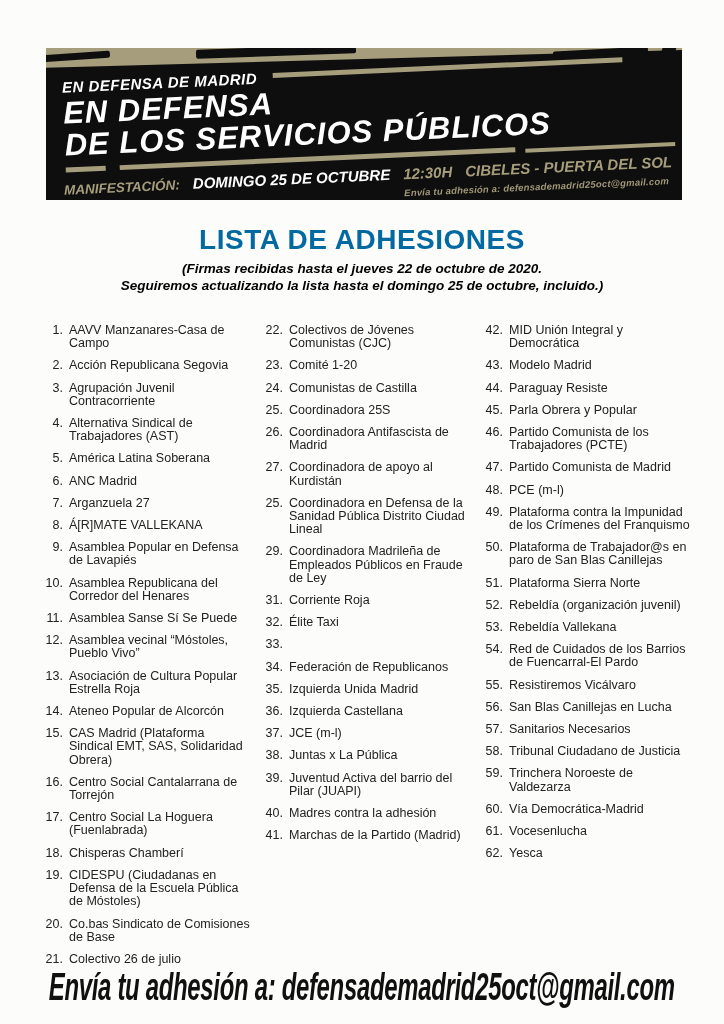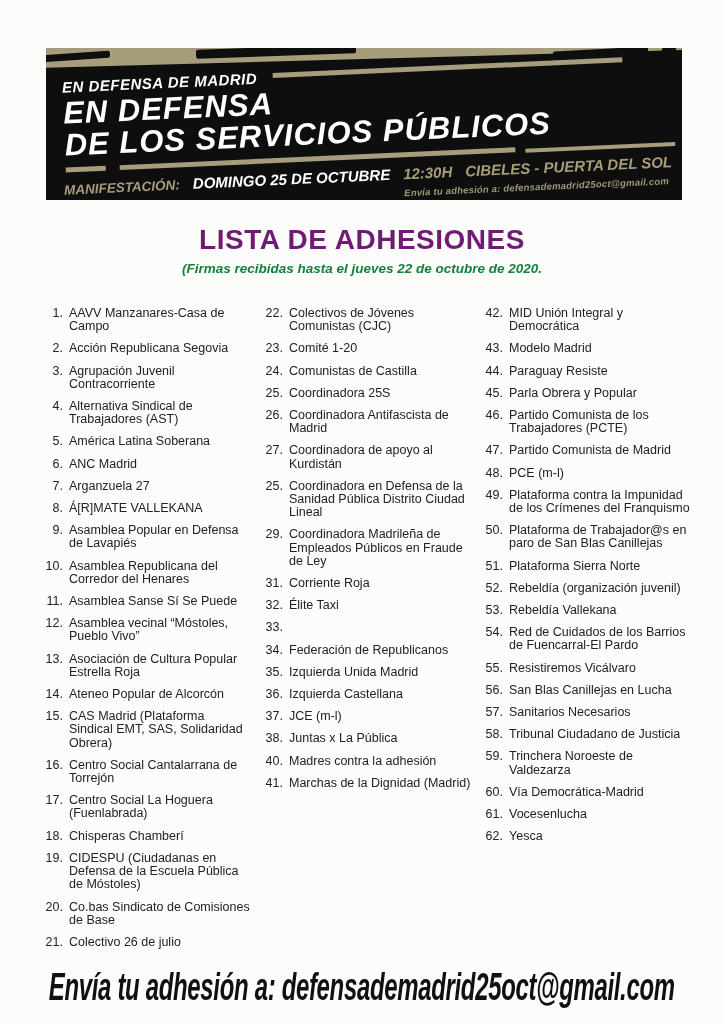--- a/index.html
+++ b/index.html
@@ -57,22 +57,22 @@
   }
   .info-label{color:var(--khaki);font-size:13.5px;margin-right:13px;}
   .info-date{color:#fff;font-size:15px;margin-right:13px;}
   .info-time{color:var(--khaki);font-size:15px;margin-right:13px;}
   .info-place{color:var(--khaki);font-size:15px;}
   .email-row{display:flex;justify-content:flex-end;margin-top:5px;padding-right:8px;}
   .banner-email{color:var(--khaki-soft);font-size:9.5px;letter-spacing:.2px;}
 
   
   .list-header{margin-top:164px;padding-top:60px;text-align:center;}
-  .list-title{font-size:28px;font-weight:bold;letter-spacing:.5px;color:#701a75;}
-  .list-subtitle{font-size:13.5px;font-weight:bold;font-style:italic;line-height:17px;margin-top:4px;color:#15803d;}
+  .list-title{font-size:28px;font-weight:bold;letter-spacing:.5px;color:#0369a1;}
+  .list-subtitle{font-size:13.5px;font-weight:bold;font-style:italic;line-height:17px;margin-top:4px;color:#000000;}
 
   
   .columns{
     display:flex;align-items:flex-start;
     padding-left:42px;margin-top:30px;
   }
   .adh-column{list-style:none;width:209px;margin-right:11px;}
   .adh-item{display:flex;font-size:12.5px;line-height:13.2px;margin-bottom:9px;color:#222;}
   .adh-num{flex:0 0 21px;text-align:right;padding-right:0;}
   .adh-label{flex:0 0 182px;margin-left:6px;}
@@ -127,20 +127,21 @@
       <div class="email-row">
         <span class="banner-email">Envía tu adhesión a: defensademadrid25oct@gmail.com</span>
       </div>
     </div>
   </div>
 
   <div class="list-header">
     <div class="list-title">LISTA DE ADHESIONES</div>
     <div class="list-subtitle">
       <div>(Firmas recibidas hasta el jueves 22 de octubre de 2020.</div>
+      <div>Seguiremos actualizando la lista hasta el domingo 25 de octubre, incluido.)</div>
     </div>
   </div>
 
   <div class="columns">
     <ul class="adh-column">
         <li class="adh-item">
           <span class="adh-num">1.</span>
           <span class="adh-label">AAVV Manzanares-Casa de Campo</span>
         </li>
         <li class="adh-item">
@@ -282,26 +283,30 @@
         </li>
         <li class="adh-item">
           <span class="adh-num">37.</span>
           <span class="adh-label">JCE (m-l)</span>
         </li>
         <li class="adh-item">
           <span class="adh-num">38.</span>
           <span class="adh-label">Juntas x La Pública</span>
         </li>
         <li class="adh-item">
+          <span class="adh-num">39.</span>
+          <span class="adh-label">Juventud Activa del barrio del Pilar (JUAPI)</span>
+        </li>
+        <li class="adh-item">
           <span class="adh-num">40.</span>
           <span class="adh-label">Madres contra la adhesión</span>
         </li>
         <li class="adh-item">
           <span class="adh-num">41.</span>
-          <span class="adh-label">Marchas de la Dignidad (Madrid)</span>
+          <span class="adh-label">Marchas de la Partido (Madrid)</span>
         </li>
       </ul>
     <ul class="adh-column">
         <li class="adh-item">
           <span class="adh-num">42.</span>
           <span class="adh-label">MID Unión Integral y Democrática</span>
         </li>
         <li class="adh-item">
           <span class="adh-num">43.</span>
           <span class="adh-label">Modelo Madrid</span>

